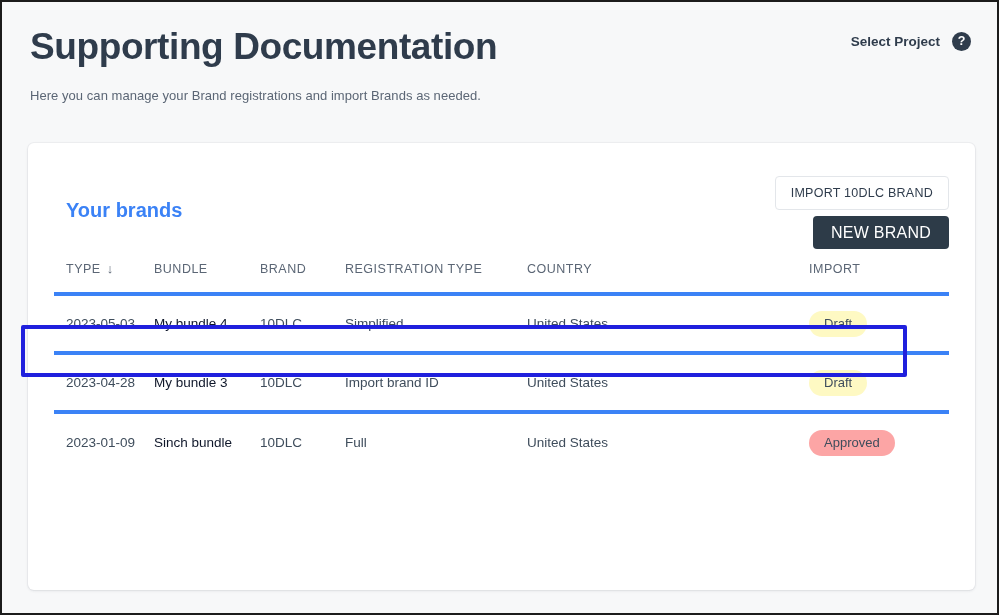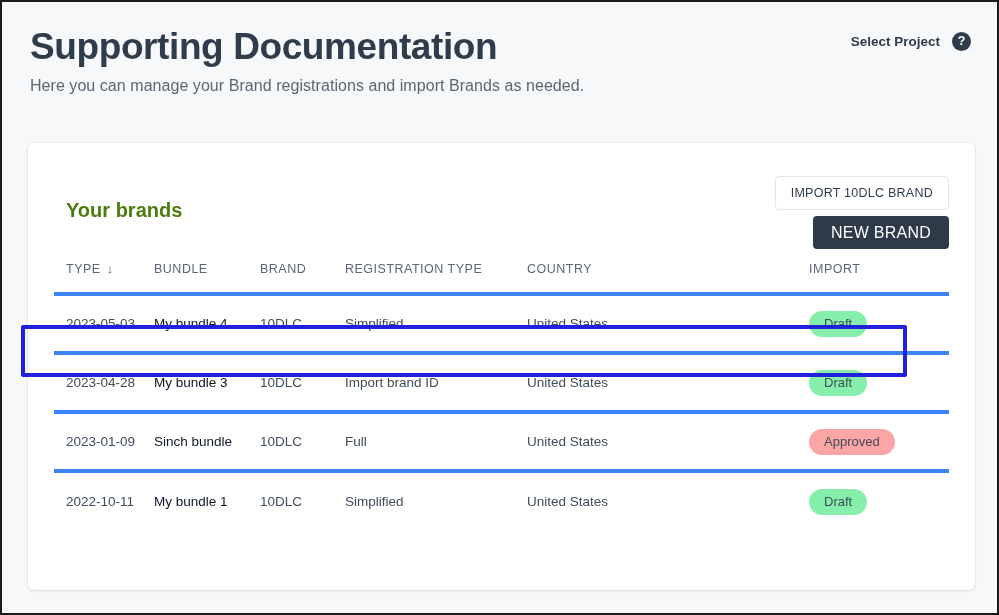--- a/index.html
+++ b/index.html
@@ -35,22 +35,22 @@
 
   .page-title {
     font-size: 37px;
     font-weight: bold;
     color: #2f3c4c;
     letter-spacing: -0.4px;
     line-height: 1.25;
   }
 
   .page-subtitle {
-    margin-top: 7px;
-    font-size: 16px;
+    margin-top: 18px;
+    font-size: 13px;
     color: #5b6675;
     letter-spacing: 0.05px;
   }
 
   .project-selector {
     position: absolute;
     top: 30px;
     right: 26px;
     display: flex;
     align-items: center;
@@ -126,21 +126,21 @@
     position: relative;
     height: 118px;
   }
 
   .card-title {
     position: absolute;
     left: 12px;
     top: 56px;
     font-size: 20px;
     font-weight: bold;
-    color: #4d7c0f;
+    color: #3b82f6;
   }
 
   .import-brand-button {
     position: absolute;
     right: 0px;
     top: 33px;
     height: 32px;
     padding: 16px 15px;
     background: #ffffff;
     border: 1px solid #e3e6ea;
@@ -225,21 +225,21 @@
     display: inline-flex;
     align-items: center;
     justify-content: center;
     height: 26px;
     padding: 0 15px;
     border-radius: 13px;
     font-size: 13px;
     color: #3f4d5c;
   }
 
-  .status-draft    { background: #86efac; }
+  .status-draft    { background: #fef9c3; }
   .status-approved { background: #fca5a5; }
 
   
   .row-highlight {
     position: absolute;
     left: 19px;
     top: 323px;
     width: 886px;
     height: 52px;
     border: 4px solid #2020dd;
@@ -302,28 +302,20 @@
             <td><span class="status-badge status-draft">Draft</span></td>
           </tr>
           <tr>
             <td class="td-date">2023-01-09</td>
             <td><a class="bundle-link">Sinch bundle</a></td>
             <td>10DLC</td>
             <td>Full</td>
             <td>United States</td>
             <td><span class="status-badge status-approved">Approved</span></td>
           </tr>
-          <tr>
-            <td class="td-date">2022-10-11</td>
-            <td><a class="bundle-link">My bundle 1</a></td>
-            <td>10DLC</td>
-            <td>Simplified</td>
-            <td>United States</td>
-            <td><span class="status-badge status-draft">Draft</span></td>
-          </tr>
         </tbody>
     </table>
 
   </div>
 
   <div class="row-highlight"></div>
 
 </div>
 
 </body></html>

